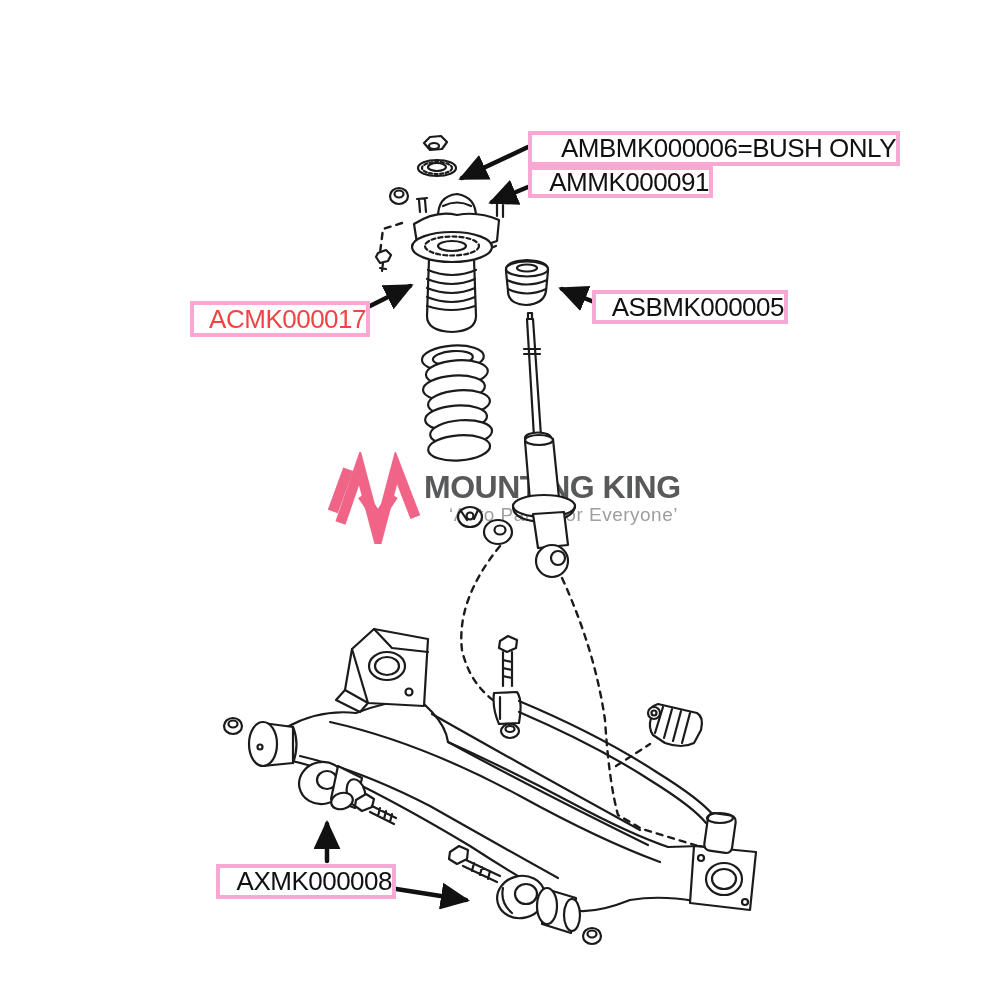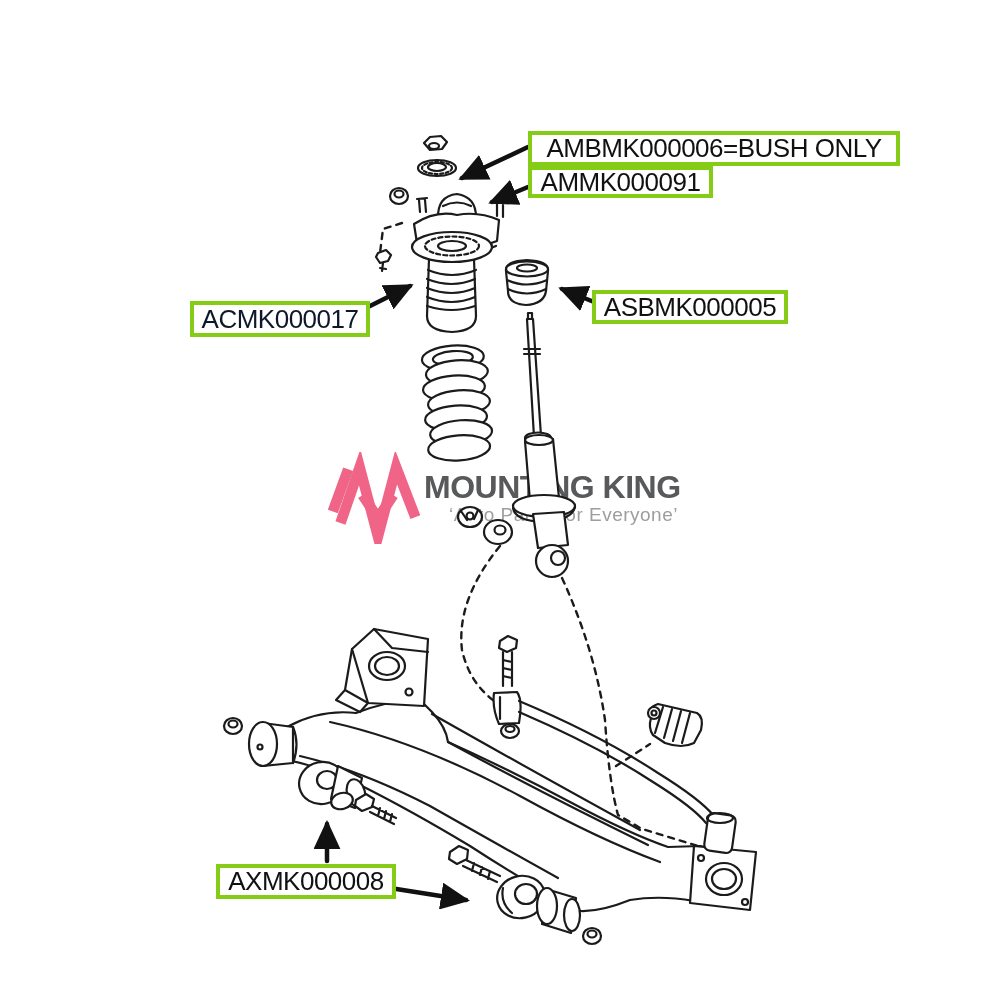--- a/index.html
+++ b/index.html
@@ -5,26 +5,26 @@
   html,body{margin:0;padding:0;background:#ffffff;}
   #stage{position:relative;width:1000px;height:1000px;background:#ffffff;overflow:hidden;
          font-family:"Liberation Sans",sans-serif;}
   
   .title-box{position:absolute;left:145px;top:45px;width:710px;height:52px;
              border:4px solid #111;background:#fff;display:flex;align-items:center;justify-content:center;
              box-sizing:border-box;}
   .title-box span{font-size:42px;font-weight:bold;color:#111;white-space:nowrap;
                   transform:scaleX(0.75);letter-spacing:0px;}
   
-  .plabel{position:absolute;border:4px solid #84cc16;background:#fff;box-sizing:border-box;
-          display:flex;align-items:center;justify-content:center;font-size:26px;color:#111;
+  .plabel{position:absolute;border:4px solid #f9a8d4;background:#fff;box-sizing:border-box;
+          display:flex;align-items:center;justify-content:flex-end;font-size:26px;color:#111;
           letter-spacing:-0.5px;white-space:nowrap;}
   #lbl-ambmk{left:528px;top:131px;width:372px;height:35px;}
   #lbl-ammk {left:528px;top:166px;width:185px;height:32px;}
-  #lbl-acmk {left:190px;top:301px;width:180px;height:36px;color:#0f172a;}
+  #lbl-acmk {left:190px;top:301px;width:180px;height:36px;color:#ef4444;}
   #lbl-asbmk{left:592px;top:290px;width:196px;height:34px;}
   #lbl-axmk {left:188px;top:864px;width:180px;height:35px;margin-left:28px;}
   
   #watermark{position:absolute;left:0;top:0;width:1000px;height:1000px;z-index:1;}
   #logo-m{position:absolute;left:328px;top:452px;}
   #brand{position:absolute;left:424px;top:469px;font-size:32px;font-weight:bold;color:#58595B;
          letter-spacing:-0.5px;white-space:nowrap;}
   #tagline{position:absolute;left:449px;top:504px;font-size:19px;color:#9E9EA0;
            letter-spacing:0.5px;white-space:nowrap;}
   

